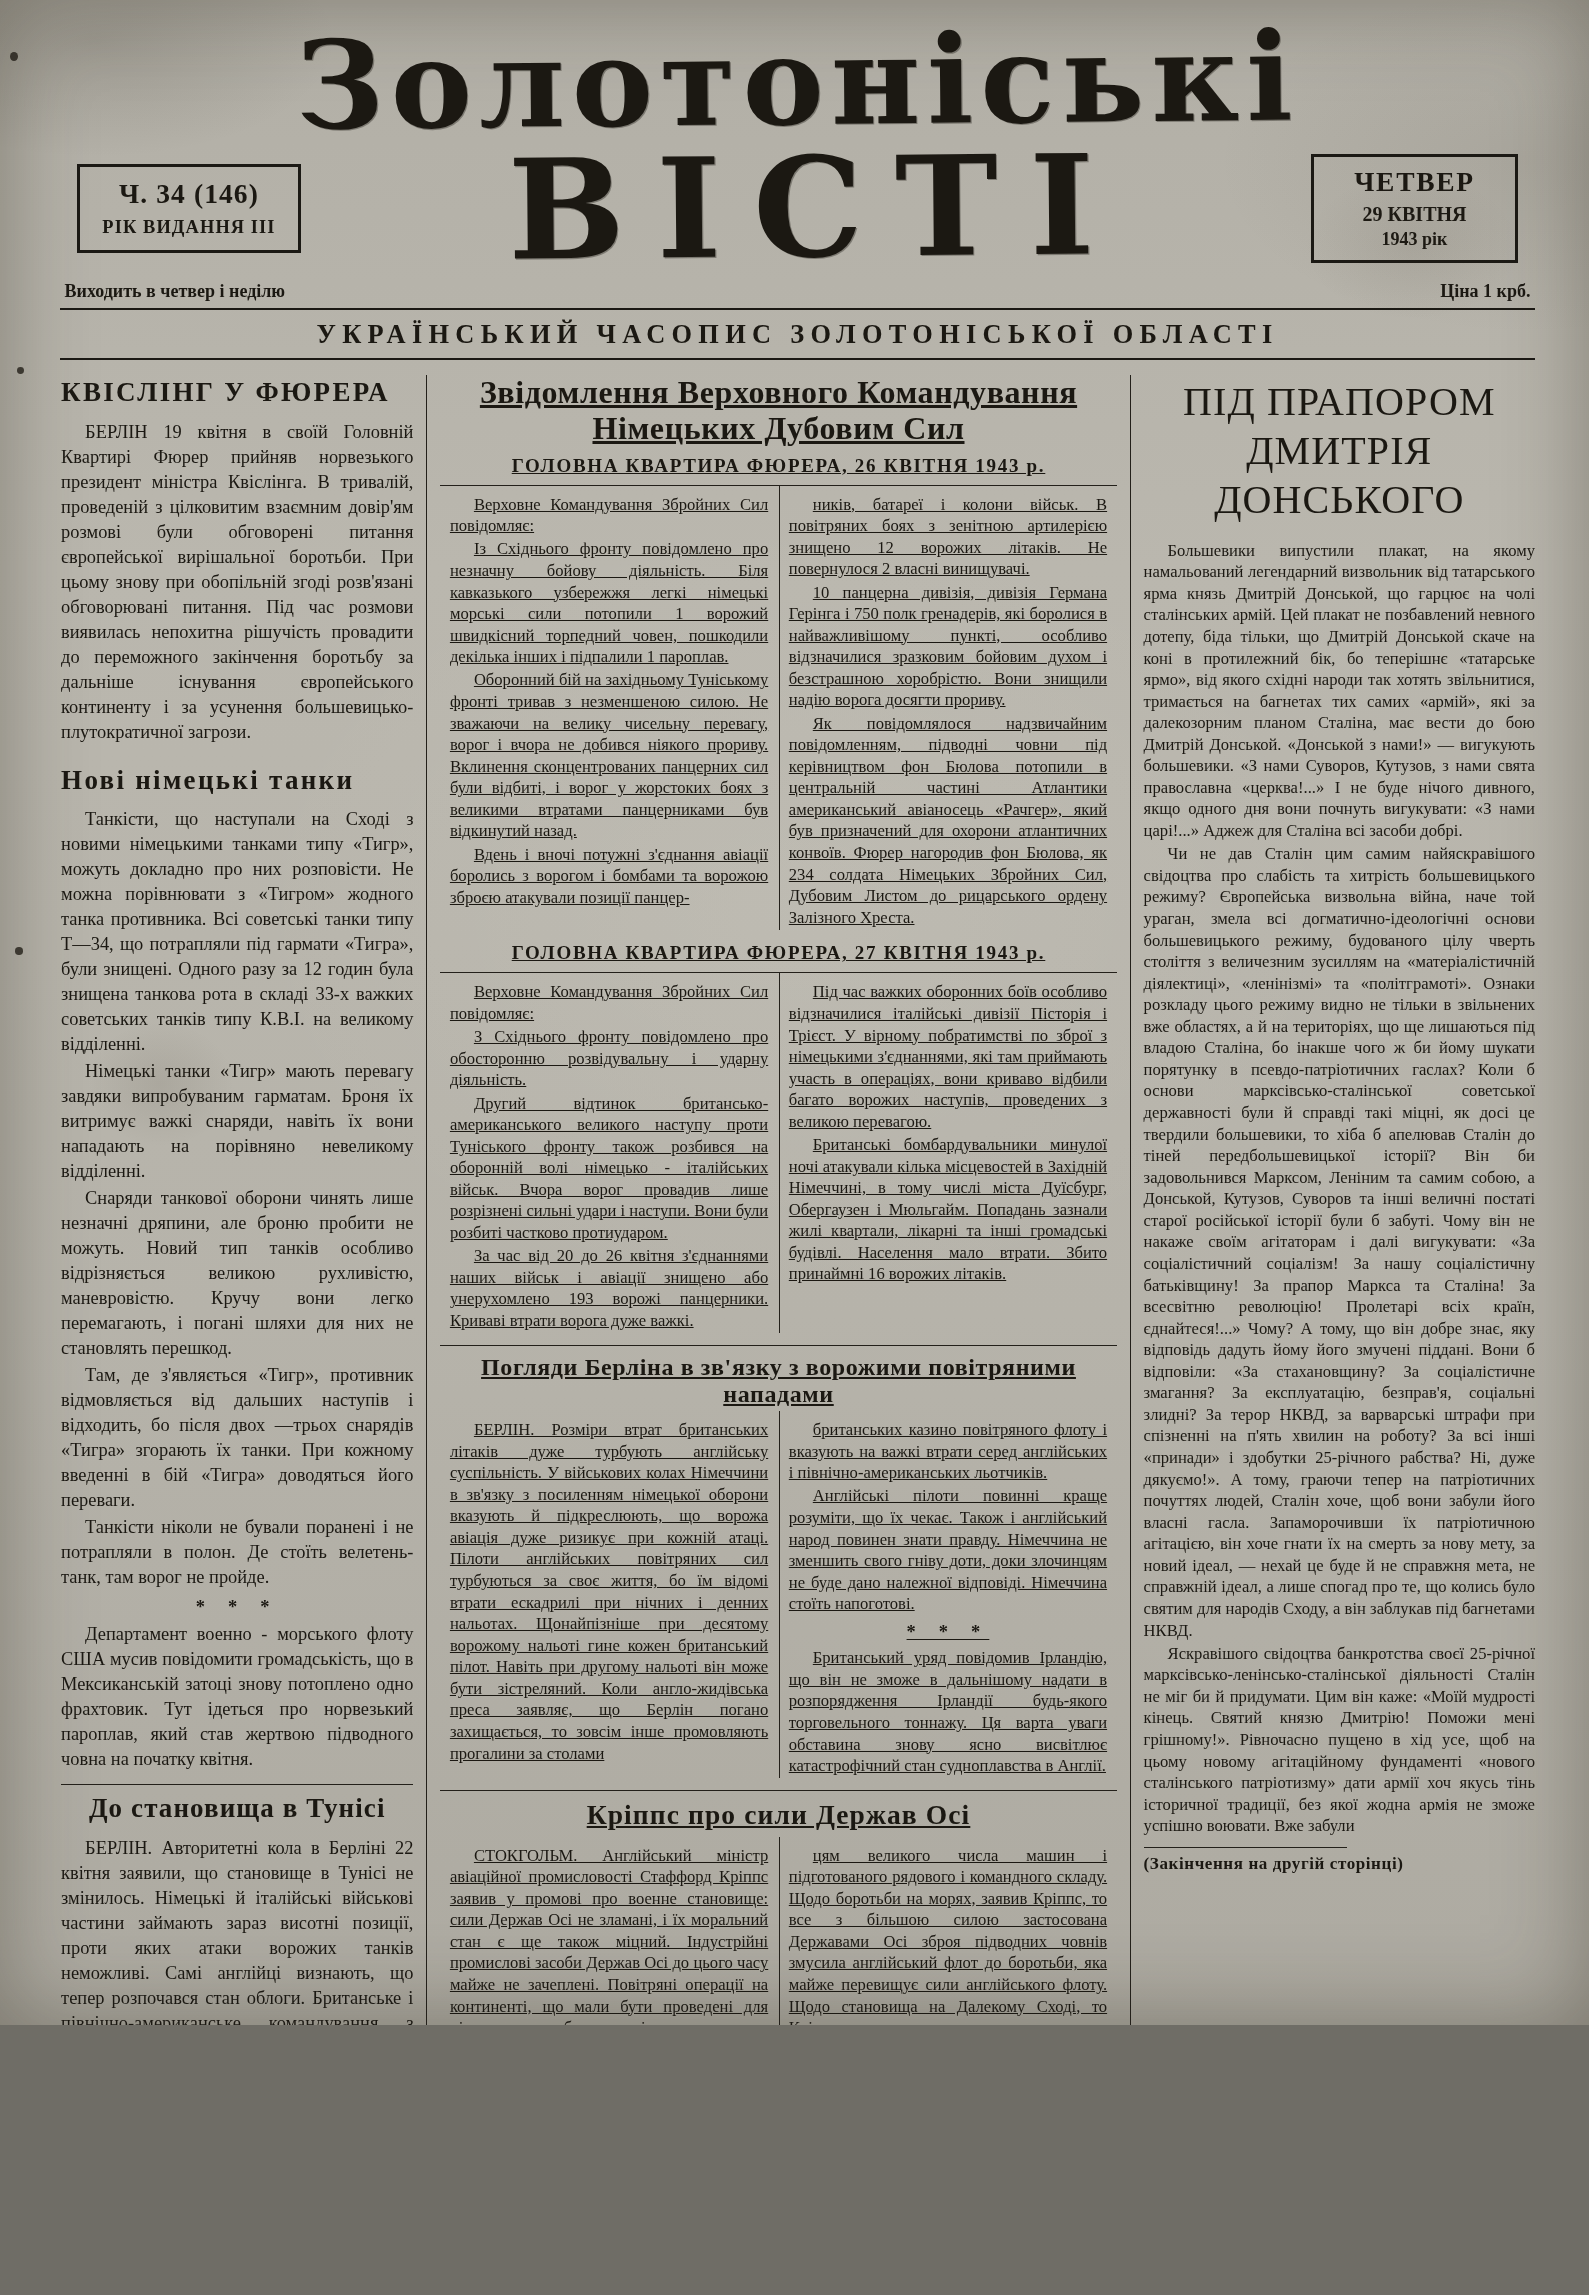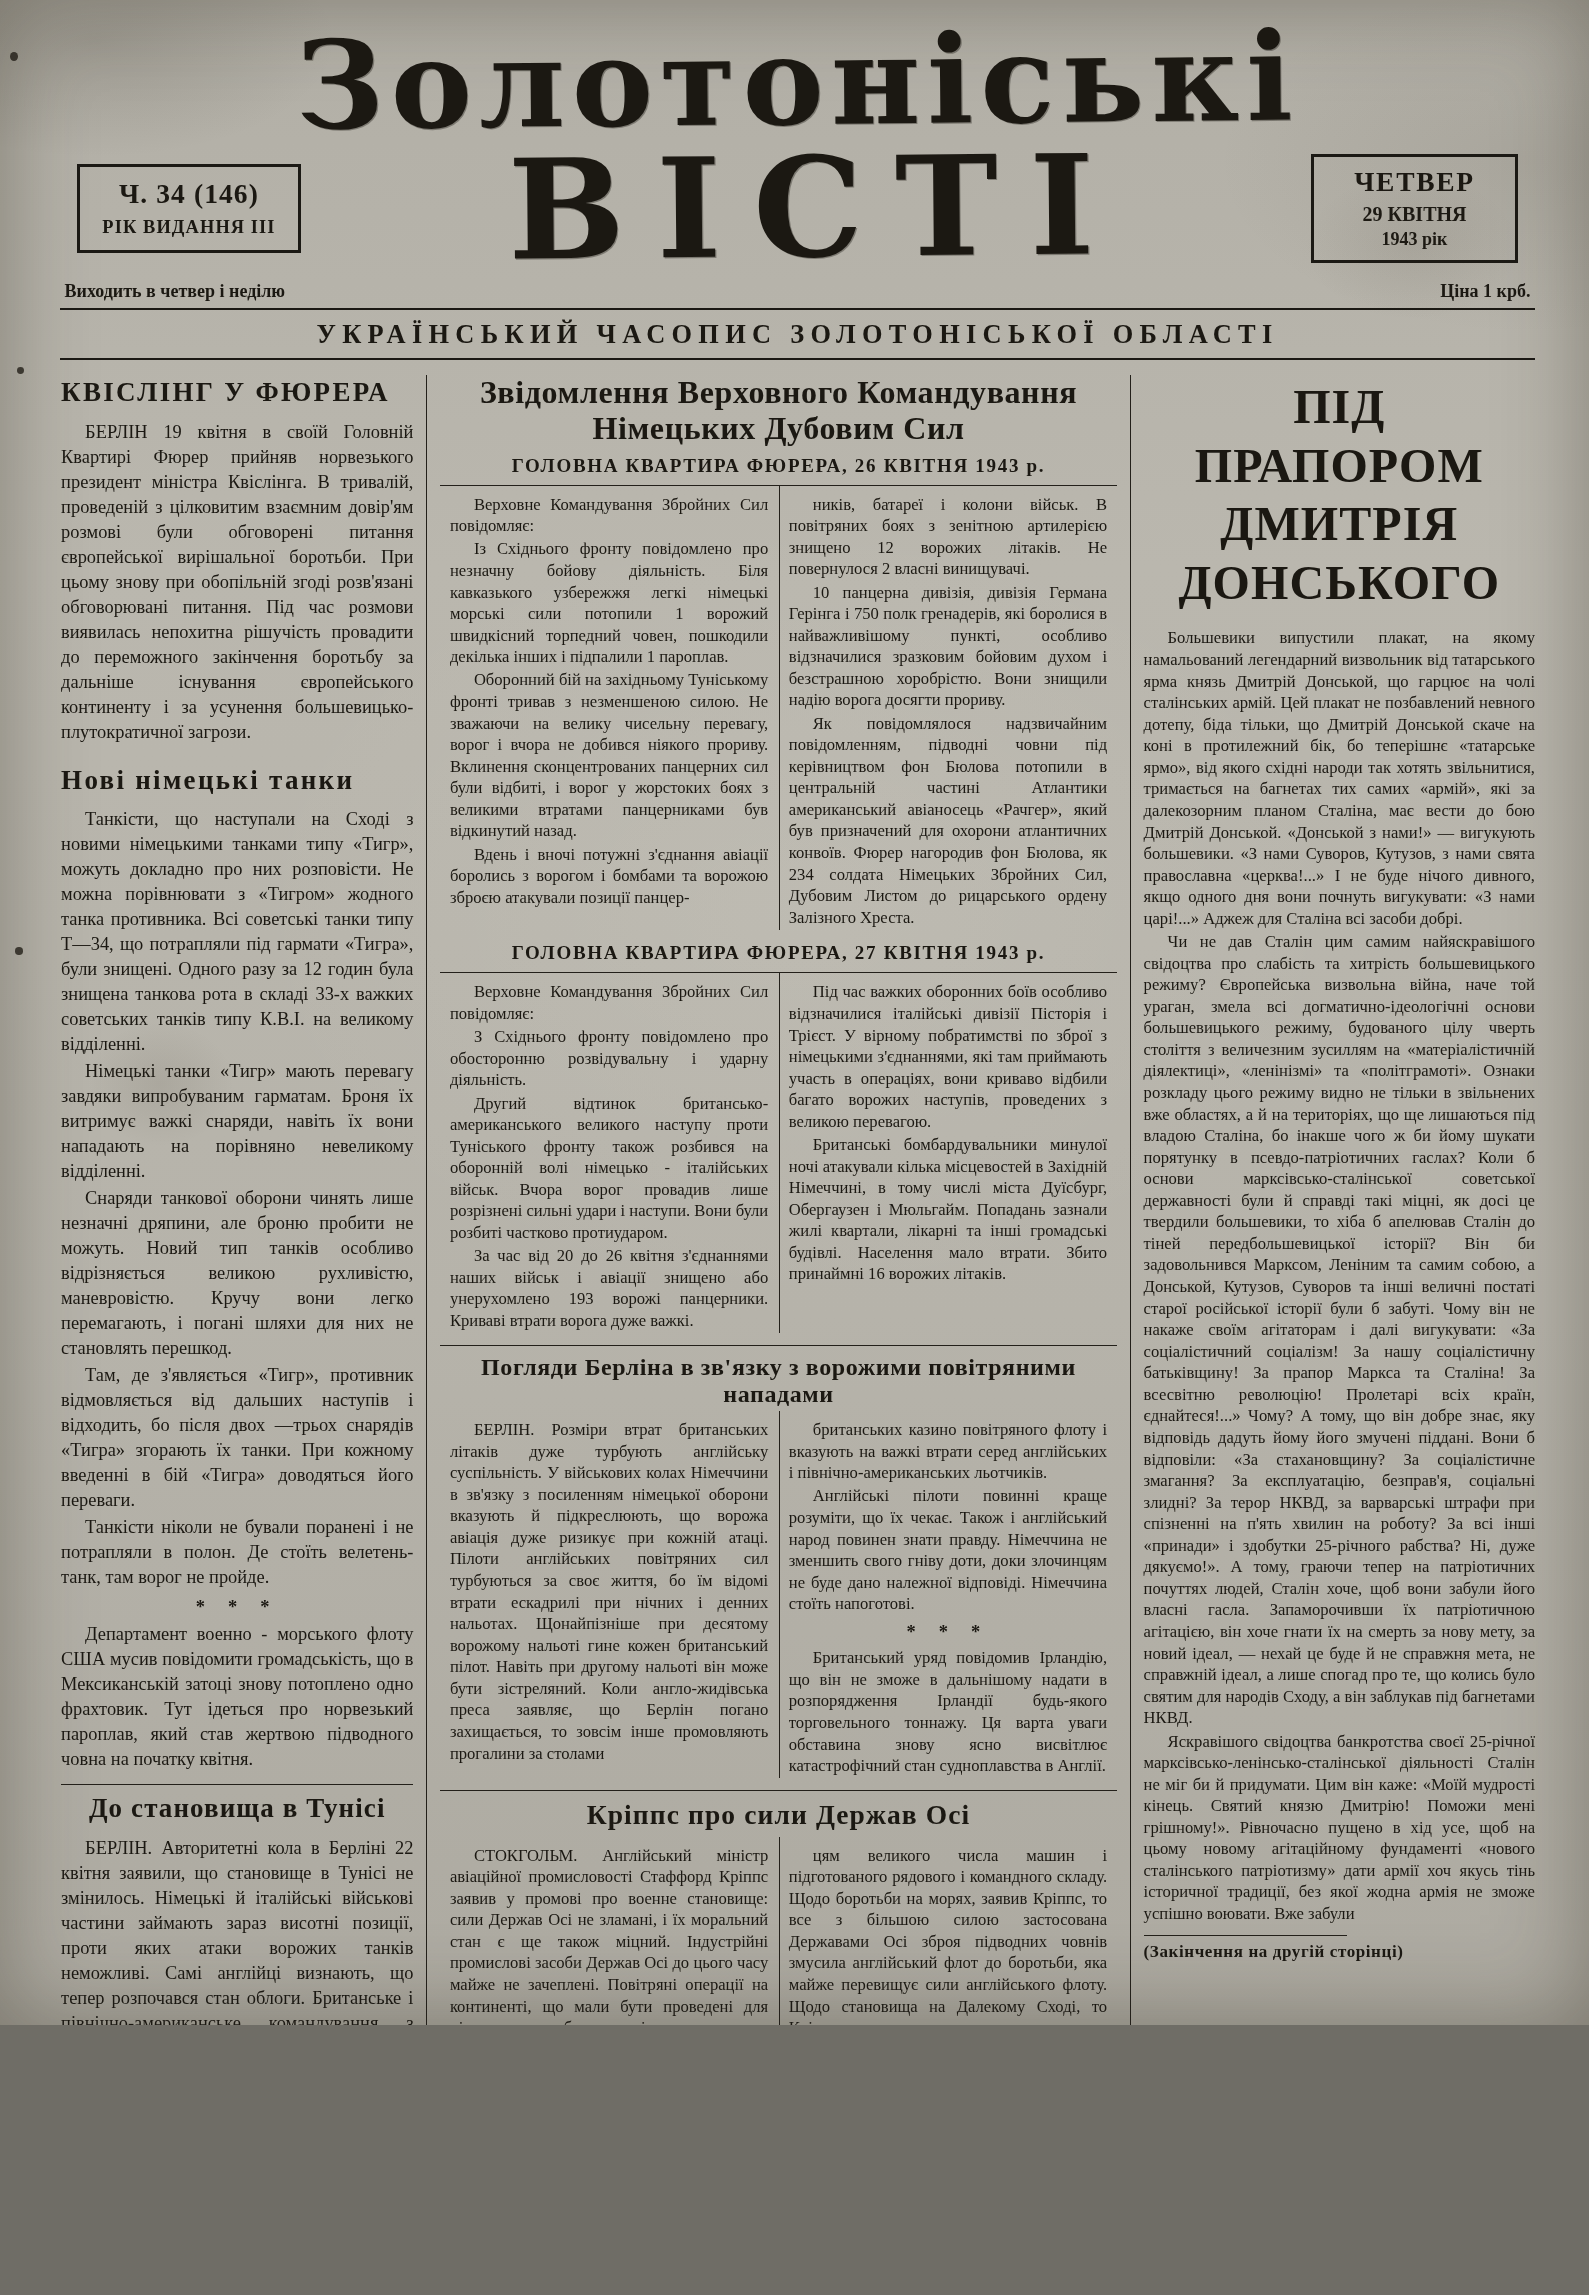--- a/index.html
+++ b/index.html
@@ -49,21 +49,21 @@
   .subtitle-banner {
     border-top:2.3px solid #1b1914; border-bottom:2.3px solid #1b1914;
     margin-top:5.7px; padding:9.2px 0 8px; text-align:center;
     font-size:26.4px; font-weight:bold; letter-spacing:6.3px;
   }
 
   
   .columns { display:grid; grid-template-columns:367px 704px 404px; margin-top:15px; }
   .col { padding:0 12.6px; }
   .col-left  { padding-left:1.1px; border-right:1.7px solid #23201a; }
-  .col-middle{ border-right:1.7px solid #23201a; }
+  .col-middle{ border-right:1.7px solid #23201a;text-decoration:underline; }
   .col-right { padding-right:0; }
 
   .body-text p { font-size:16.6px; line-height:1.3; text-align:justify; text-indent:24px; margin:0 0 1.7px; }
   .col-left .body-text p { font-size:18.4px; line-height:1.36; }
 
   .head-md { font-size:27px; font-weight:bold; letter-spacing:2.3px; margin:2.3px 0 11.5px; }
   .head-md.center { text-align:center; letter-spacing:1.1px; }
 
   .okw-title { text-align:center; font-weight:bold; font-size:32px; line-height:1.12; margin-bottom:6.9px; letter-spacing:0.6px; }
   .subhead { text-align:center; font-weight:bold; font-size:19px; letter-spacing:1.7px; margin:8px 0 0; padding-bottom:8px; border-bottom:1.7px solid #23201a; }
@@ -71,21 +71,21 @@
   .twocol::after { content:""; position:absolute; top:0; bottom:0; left:50%; width:1.1px; background:#23201a; }
   .twocol .subcol { padding:0 10.3px; }
 
   .rule { border:none; border-top:1.7px solid #23201a; margin:11.5px 0 8px; }
 
   .mid-title { text-align:center; font-weight:bold; font-size:24px; margin:4.6px 0 3.4px; letter-spacing:0.6px; }
   .mid-title.big { font-size:27.5px; letter-spacing:1.1px; margin-bottom:5.7px; }
 
   .star-sep { text-align:center; font-size:18.4px; font-weight:bold; letter-spacing:9.2px; margin:6.9px 0 4.6px; }
 
-  .right-title { text-align:center; font-weight:bold; font-size:48px; line-height:1.22; letter-spacing:1.1px; margin:3.4px 0 15px; }
+  .right-title { text-align:center; font-weight:normal; font-size:40px; line-height:1.22; letter-spacing:1.1px; margin:3.4px 0 15px; }
   .cont-rule { width:52%; border:none; border-top:1.1px solid #23201a; margin:10.3px 0 5.7px; }
   .cont-note { font-size:17px; font-weight:bold; letter-spacing:0.6px; }
 </style>
 </head>
 <body>
 
 <div class="page">
 
   <div class="speck" style="left:10.3px; top:52px; width:8px; height:9.2px;"></div>
   <div class="speck" style="left:17px; top:367px; width:6.9px; height:6.9px;"></div>

